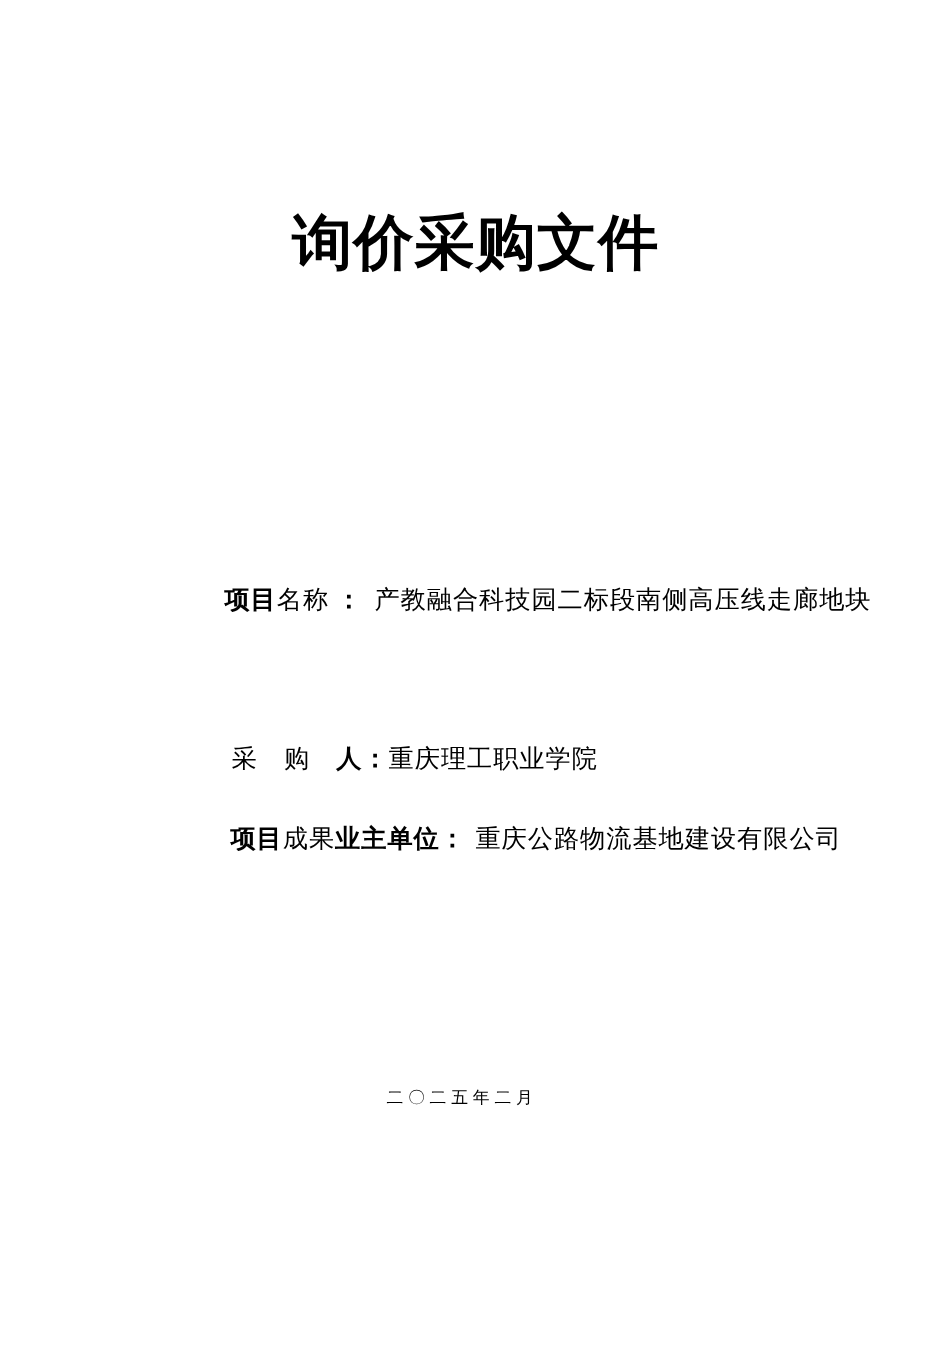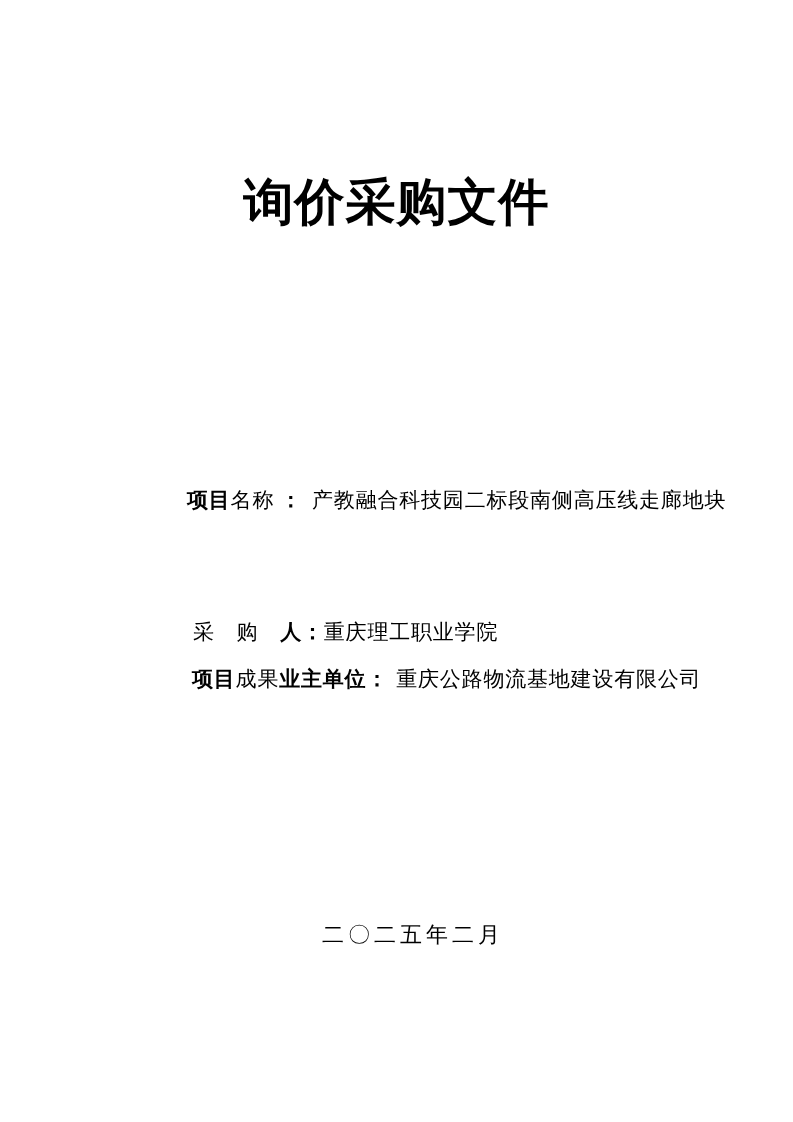--- a/index.html
+++ b/index.html
@@ -47,31 +47,30 @@
   .project-block {
     position: absolute;
     left: 163px;
     top: 485px;
     width: 590px;
   }
   .project-line1 { padding-left: 24px; white-space: nowrap; }
   .project-line2 { white-space: nowrap; }
   .project-colon { margin: 0 10px 0 6px; }
   .buyer-line { left: 193px; top: 617px; }
-  .owner-line { left: 192px; top: 664px; text-align: right; }
+  .owner-line { left: 192px; top: 684px; text-align: right; }
   .value-gap { padding-left: 8px; }
   .doc-date {
     position: absolute;
     left: 322px;
     top: 901px;
-    font-size: 22px;
+    font-size: 14px;
     line-height: 28px;
     letter-spacing: 4px;
     white-space: nowrap;
-    margin-top: 20px;
   }
 </style>
 </head>
 <body>
 
 <div class="page">
 
   <h1 class="doc-title">询价采购文件</h1>
 
   <div class="para project-block">

